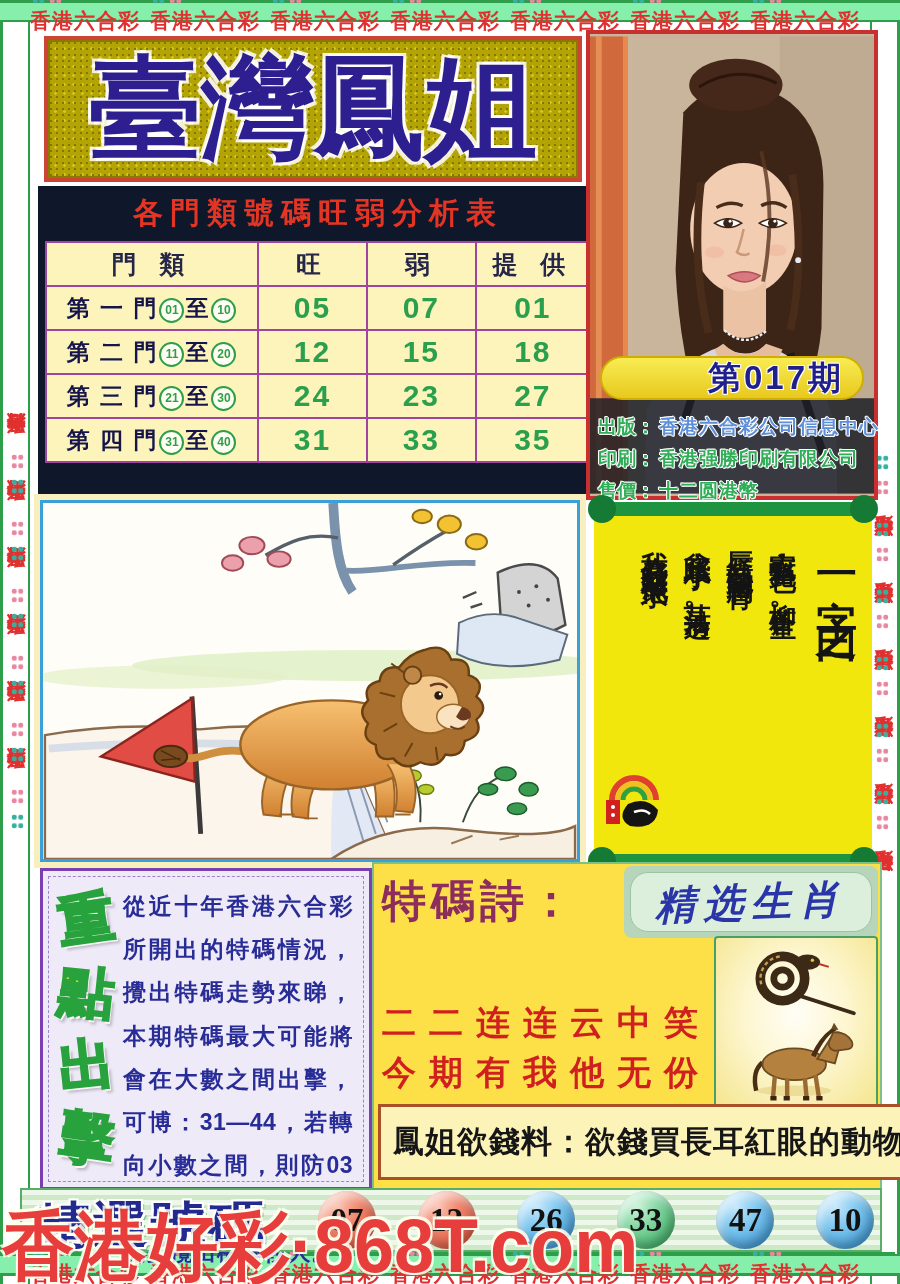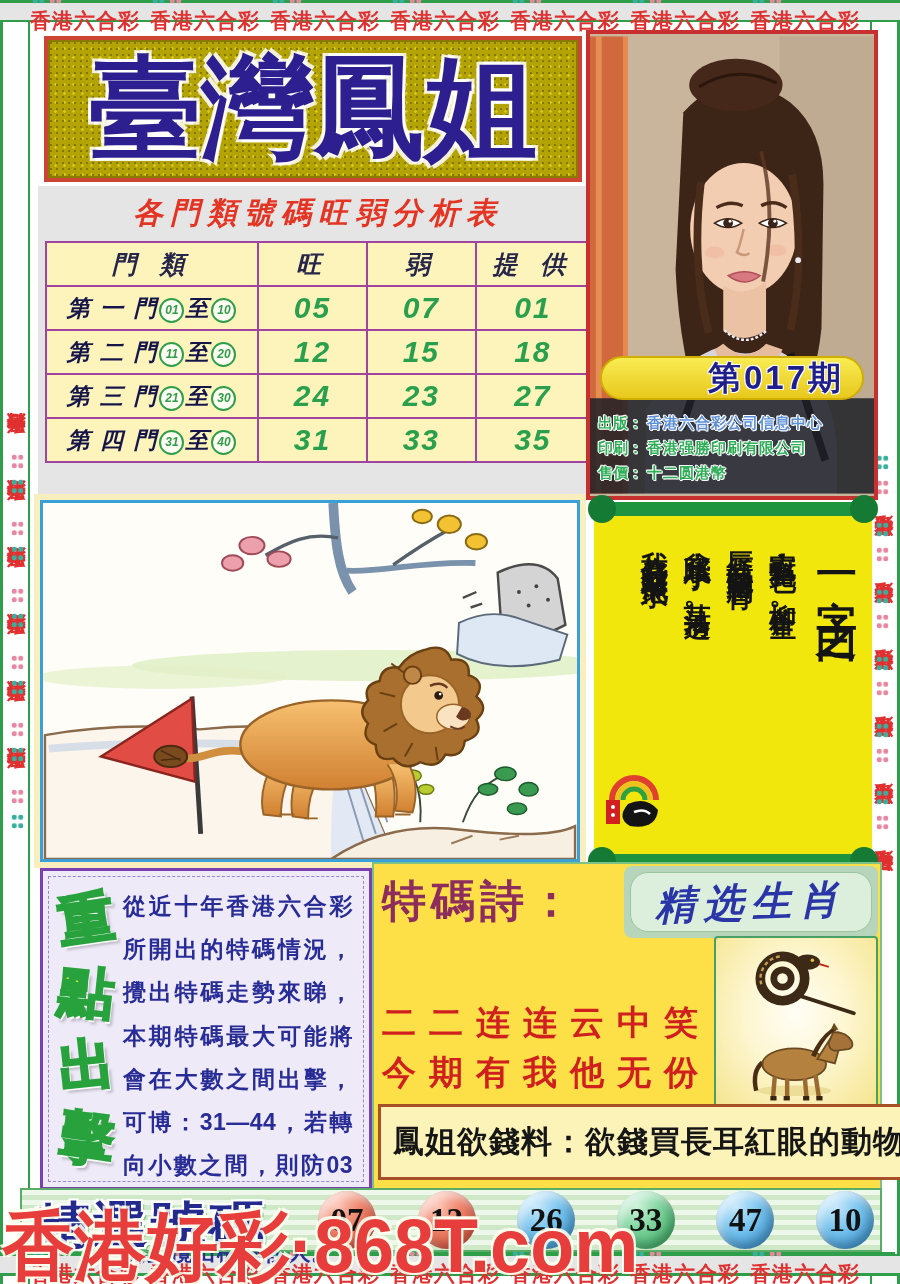--- a/index.html
+++ b/index.html
@@ -1,20 +1,20 @@
 <!DOCTYPE html>
 <html><head>
 <meta charset="utf-8">
 <style>
   html,body{margin:0;padding:0;background:#fff;}
   .page{position:relative;width:900px;height:1284px;margin:0 auto;background:#fff;
         font-family:"Liberation Sans",sans-serif;overflow:hidden;}
 
   
-  .hborder{position:absolute;left:0;width:900px;height:22px;background:#e5e5e5;z-index:4;
+  .hborder{position:absolute;left:0;width:900px;height:22px;background:#86efac;z-index:4;
            display:flex;align-items:center;justify-content:flex-start;padding:0 30px;box-sizing:border-box;}
   .b-top{top:0;border-top:3px solid #2f9e4a;border-bottom:2px solid #2f9e4a;}
   .b-bottom{top:1254px;border-bottom:3px solid #2f9e4a;border-top:2px solid #2f9e4a;
             box-shadow:0 -7px 0 -5px #2f9e4a;}
   .btxt{color:#e03030;font-weight:bold;font-size:21px;letter-spacing:1px;white-space:nowrap;}
   .dice{display:inline-block;width:13px;height:17px;margin:0 2px;vertical-align:-2px;
         background-image:radial-gradient(circle, var(--dc) 2.4px, transparent 2.9px);
         background-size:6.5px 8.5px;}
   .dice-t{--dc:#38b0a0;}
   .dice-p{--dc:#e888a0;}
@@ -34,21 +34,21 @@
       background-image:radial-gradient(#847700 1.1px,transparent 1.5px),radial-gradient(#d6c91c 1.1px,transparent 1.5px);
       background-size:6px 6px,9px 9px;background-position:0 0,3px 4px;
       border:4px solid #cc4433;box-shadow:inset 0 0 0 2px #8a7a00;
       display:flex;align-items:center;justify-content:space-around;padding:0 10px;z-index:5;}
   .title-block span{font-family:"Liberation Serif",serif;font-weight:900;font-size:112px;line-height:1;
       color:#2d1f8f;
       text-shadow:3px 3px 0 rgba(255,255,255,.85),-3px -3px 0 rgba(255,255,255,.85),
                   3px -3px 0 rgba(255,255,255,.85),-3px 3px 0 rgba(255,255,255,.85);}
 
   
-  .analysis{position:absolute;left:38px;top:186px;width:560px;height:310px;background:#e5e5e5;z-index:5;font-style:italic;}
+  .analysis{position:absolute;left:38px;top:186px;width:560px;height:310px;background:#0f172a;z-index:5;}
   .analysis-title{text-align:center;color:#e43524;font-weight:900;font-size:30px;letter-spacing:7px;
       padding-top:7px;}
   .analysis table{width:calc(100% - 14px);margin:7px auto 0 auto;border-collapse:collapse;}
   .analysis td{border:2px solid #a044a0;text-align:center;height:40px;background:#fcf4ba;}
   .a-head{font-size:25px;font-weight:900;color:#26264a;letter-spacing:8px;}
   .c-label{font-size:23px;font-weight:900;color:#15154a;letter-spacing:2px;white-space:nowrap;margin-top:37px;}
   .c-val{font-size:30px;font-weight:bold;color:#2aa04e;letter-spacing:2px;}
   .circ{display:inline-block;width:21px;height:21px;line-height:21px;margin:0 1px;border:2px solid #2f9e4a;
       border-radius:50%;color:#2f9e4a;font-size:12px;font-weight:bold;text-align:center;
       background:#fffef2;letter-spacing:0;vertical-align:2px;}
@@ -56,21 +56,21 @@
   
   .photo{position:absolute;left:586px;top:30px;width:292px;height:470px;box-sizing:border-box;
       border:4px solid #c83030;z-index:5;background:#c9b49c;}
   .photo svg{display:block;}
   .issue-pill{position:absolute;left:10px;right:10px;top:322px;height:44px;border-radius:24px;
       background:linear-gradient(#f8ec52,#e8c81e);border:2px solid #cfae00;box-sizing:border-box;
       text-align:right;line-height:40px;padding-right:18px;
       font-size:33px;font-weight:900;color:#20208c;letter-spacing:3px;
       text-shadow:1px 1px 0 #fff,-1px -1px 0 #fff,1px -1px 0 #fff,-1px 1px 0 #fff;}
   .pub{position:absolute;left:8px;right:4px;top:380px;}
-  .pub-line{display:flex;font-size:15px;font-weight:900;margin-bottom:6px;white-space:nowrap;
+  .pub-line{display:flex;font-size:19px;font-weight:900;margin-bottom:6px;white-space:nowrap;
       text-shadow:1px 0 0 #fff,-1px 0 0 #fff,0 1px 0 #fff,0 -1px 0 #fff,1px 1px 0 #fff,-1px -1px 0 #fff;}
   .pub-label{color:#2fae57;margin-right:4px;}
   .pub-val{color:#2fae57;letter-spacing:1px;}
   .pub-val-blue{color:#5d8fd8;}
 
   
   .lion-frame{position:absolute;left:34px;top:494px;width:552px;height:374px;box-sizing:border-box;
       background:#f9efbe;padding:6px;z-index:5;}
   .lion-inner{width:100%;height:100%;box-sizing:border-box;border:3px solid #3aa0d8;background:#fefdf8;}
   .lion-inner svg{display:block;}

